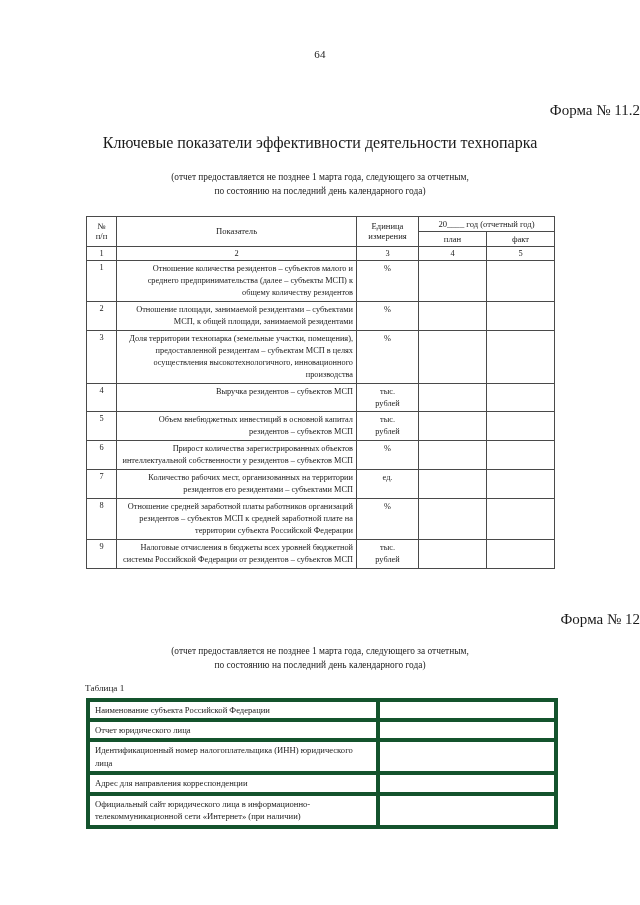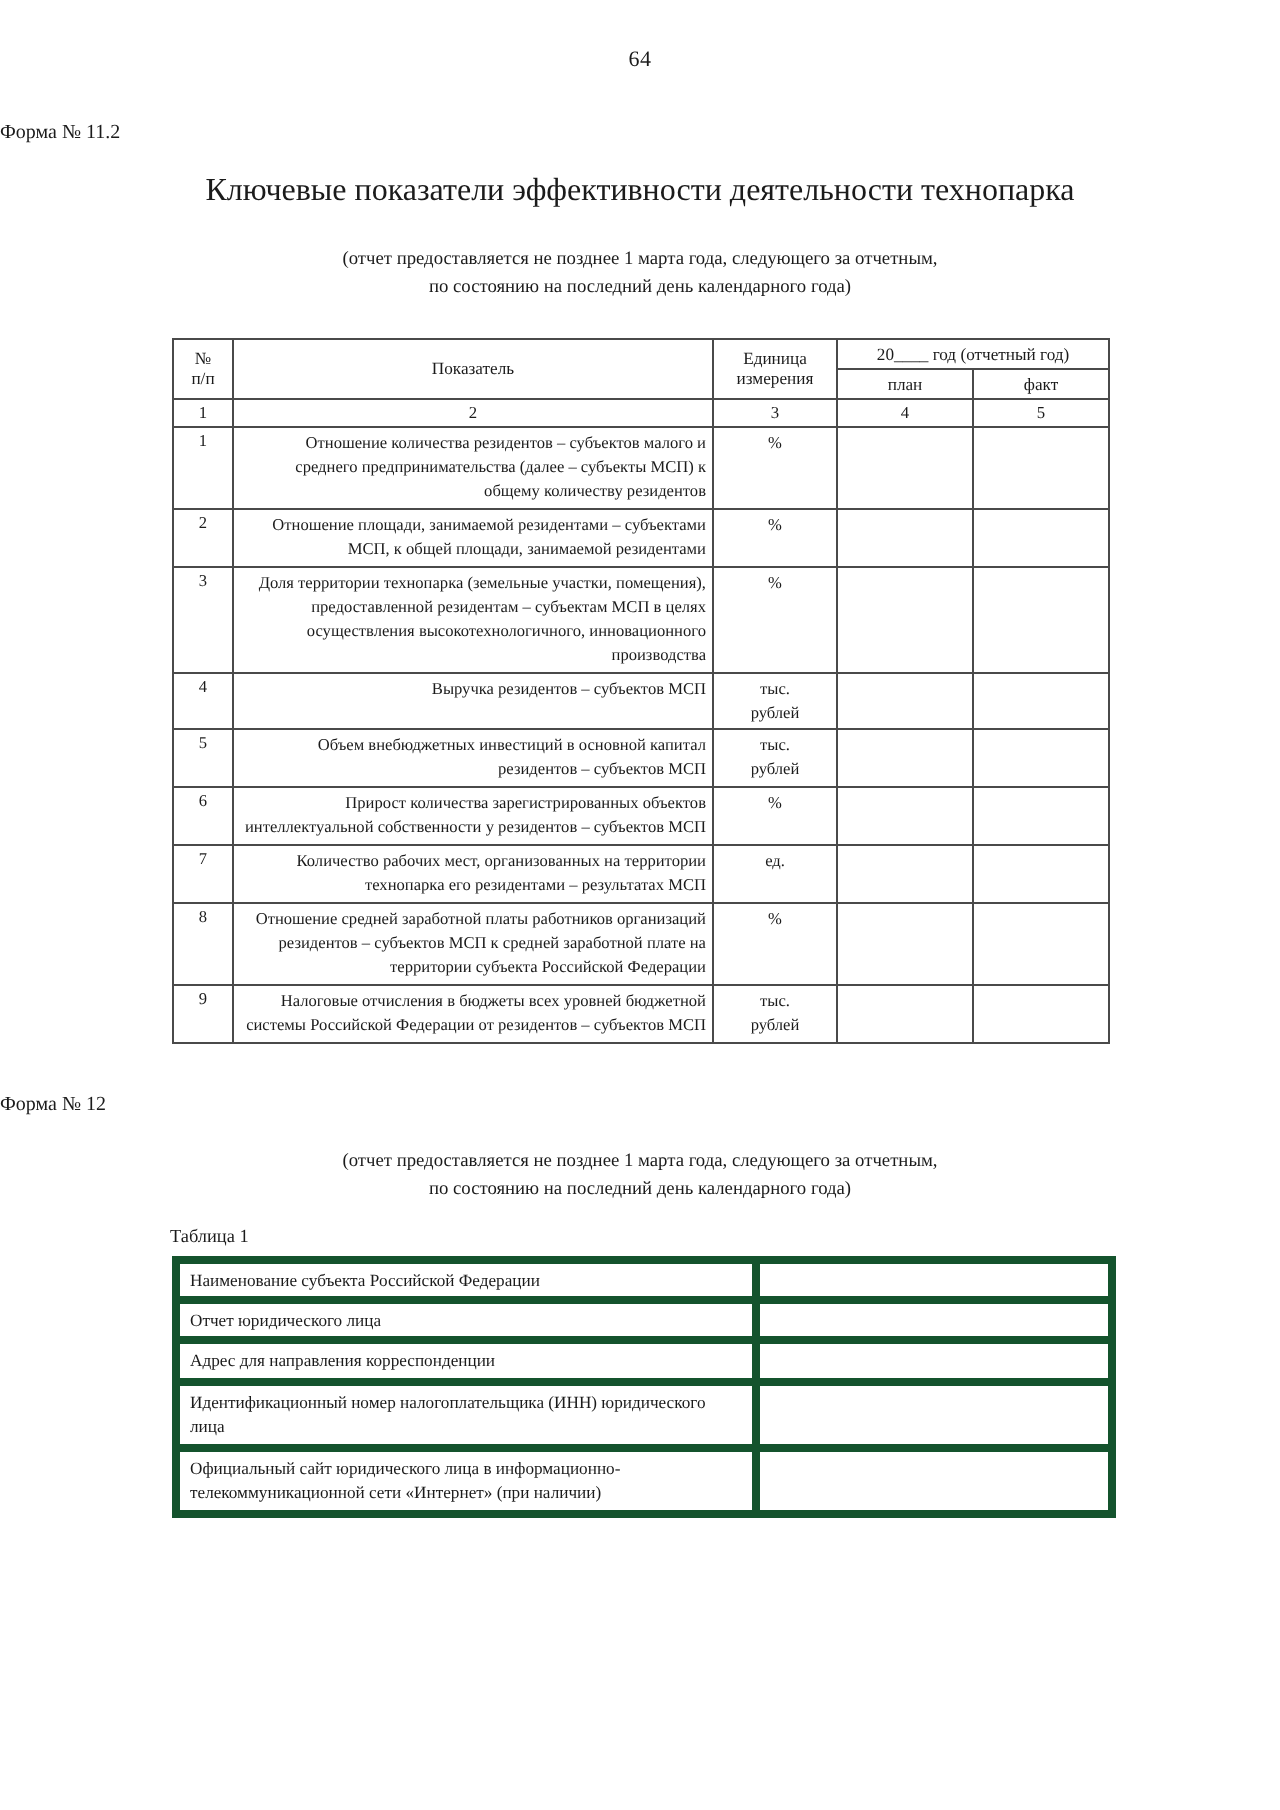--- a/index.html
+++ b/index.html
@@ -18,29 +18,29 @@
   .page {
     width: 640px;
     height: 905px;
     box-sizing: border-box;
     padding: 0;
     position: relative;
   }
   .page-number {
     text-align: center;
     font-size: 11px;
-    margin-top: 24px;
+    margin-top: 48px;
     letter-spacing: 0.3px;
   }
 
   
   .form-label {
-    text-align: left;
-    font-size: 10px;
-    margin-top: 25px;
+    text-align: right;
+    font-size: 15px;
+    margin-top: 42px;
   }
   .form-title {
     text-align: center;
     font-size: 16px;
     margin-top: 13px;
     line-height: 1.35;
     padding: 0 70px;
   }
   .note {
     text-align: center;
@@ -244,21 +244,21 @@
           <td class="cind">Прирост количества зарегистрированных объектов интеллектуальной собственности у резидентов – субъектов МСП</td>
           <td class="cunit">
             <span class="unit-line">%</span>
             <span class="unit-line"></span>
           </td>
           <td class="cval"></td>
           <td class="cval"></td>
         </tr>
         <tr>
           <td class="cnum">7</td>
-          <td class="cind">Количество рабочих мест, организованных на территории технопарка его резидентами – результатах МСП</td>
+          <td class="cind">Количество рабочих мест, организованных на территории резидентов его резидентами – субъектами МСП</td>
           <td class="cunit">
             <span class="unit-line">ед.</span>
             <span class="unit-line"></span>
           </td>
           <td class="cval"></td>
           <td class="cval"></td>
         </tr>
         <tr>
           <td class="cnum">8</td>
           <td class="cind">Отношение средней заработной платы работников организаций резидентов – субъектов МСП к средней заработной плате на территории субъекта Российской Федерации</td>
@@ -301,25 +301,25 @@
       <tbody>
         <tr>
           <td>Наименование субъекта Российской Федерации</td>
           <td></td>
         </tr>
         <tr>
           <td>Отчет юридического лица</td>
           <td></td>
         </tr>
         <tr>
+          <td>Идентификационный номер налогоплательщика (ИНН) юридического лица</td>
+          <td></td>
+        </tr>
+        <tr>
           <td>Адрес для направления корреспонденции</td>
-          <td></td>
-        </tr>
-        <tr>
-          <td>Идентификационный номер налогоплательщика (ИНН) юридического лица</td>
           <td></td>
         </tr>
         <tr>
           <td>Официальный сайт юридического лица в информационно-телекоммуникационной сети «Интернет» (при наличии)</td>
           <td></td>
         </tr>
       </tbody>
     </table>
   </div>
 

